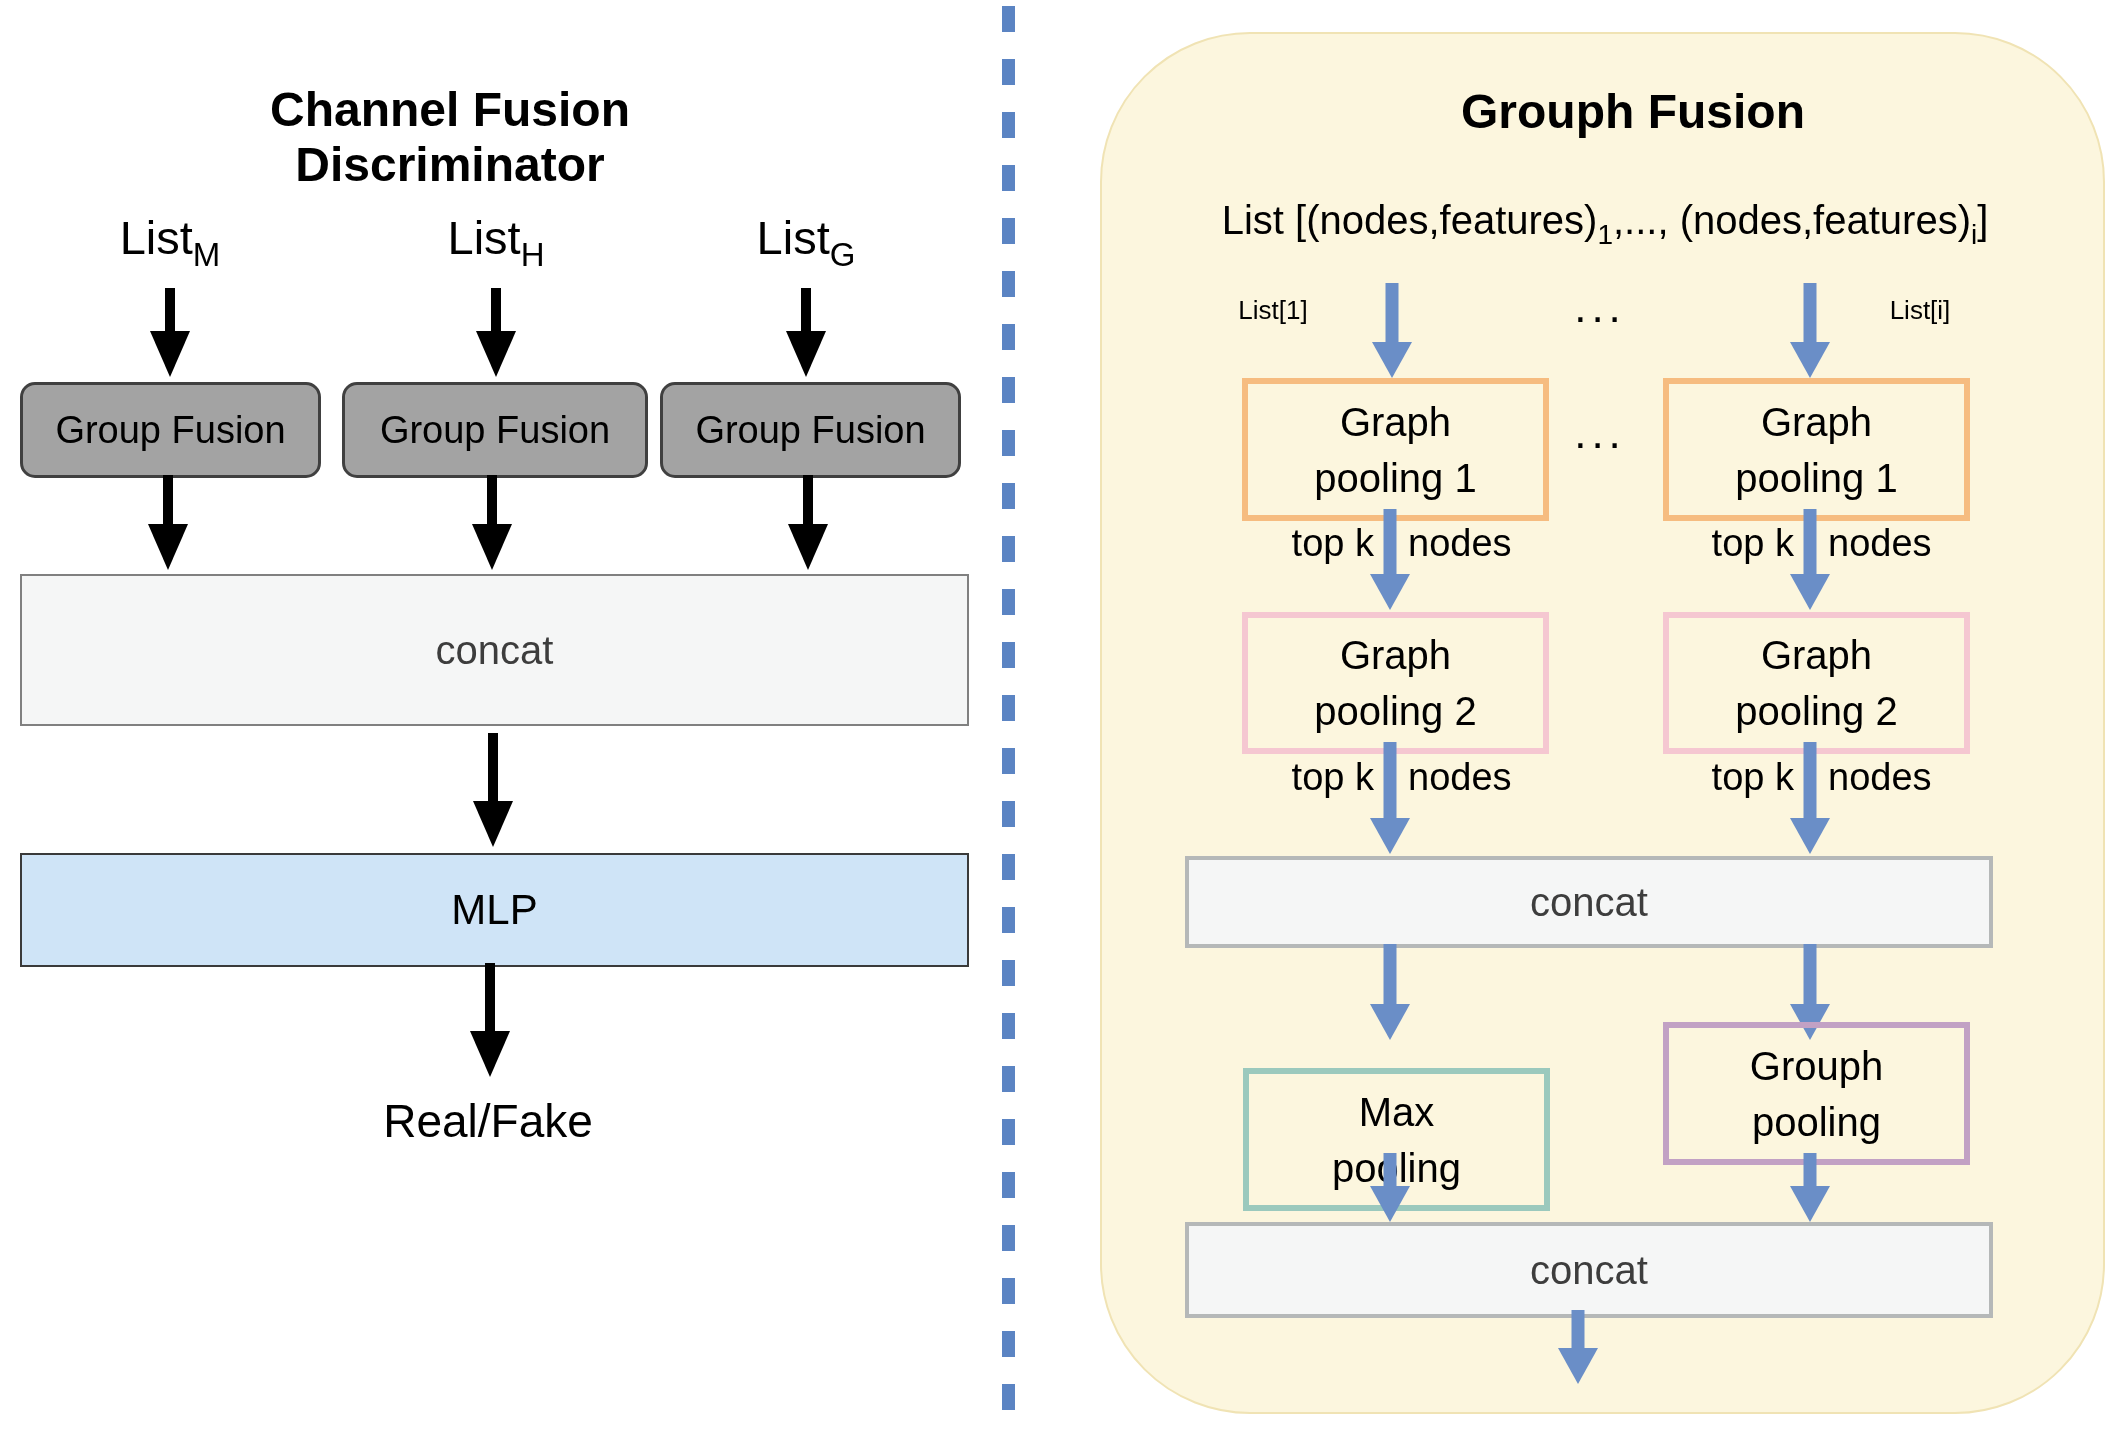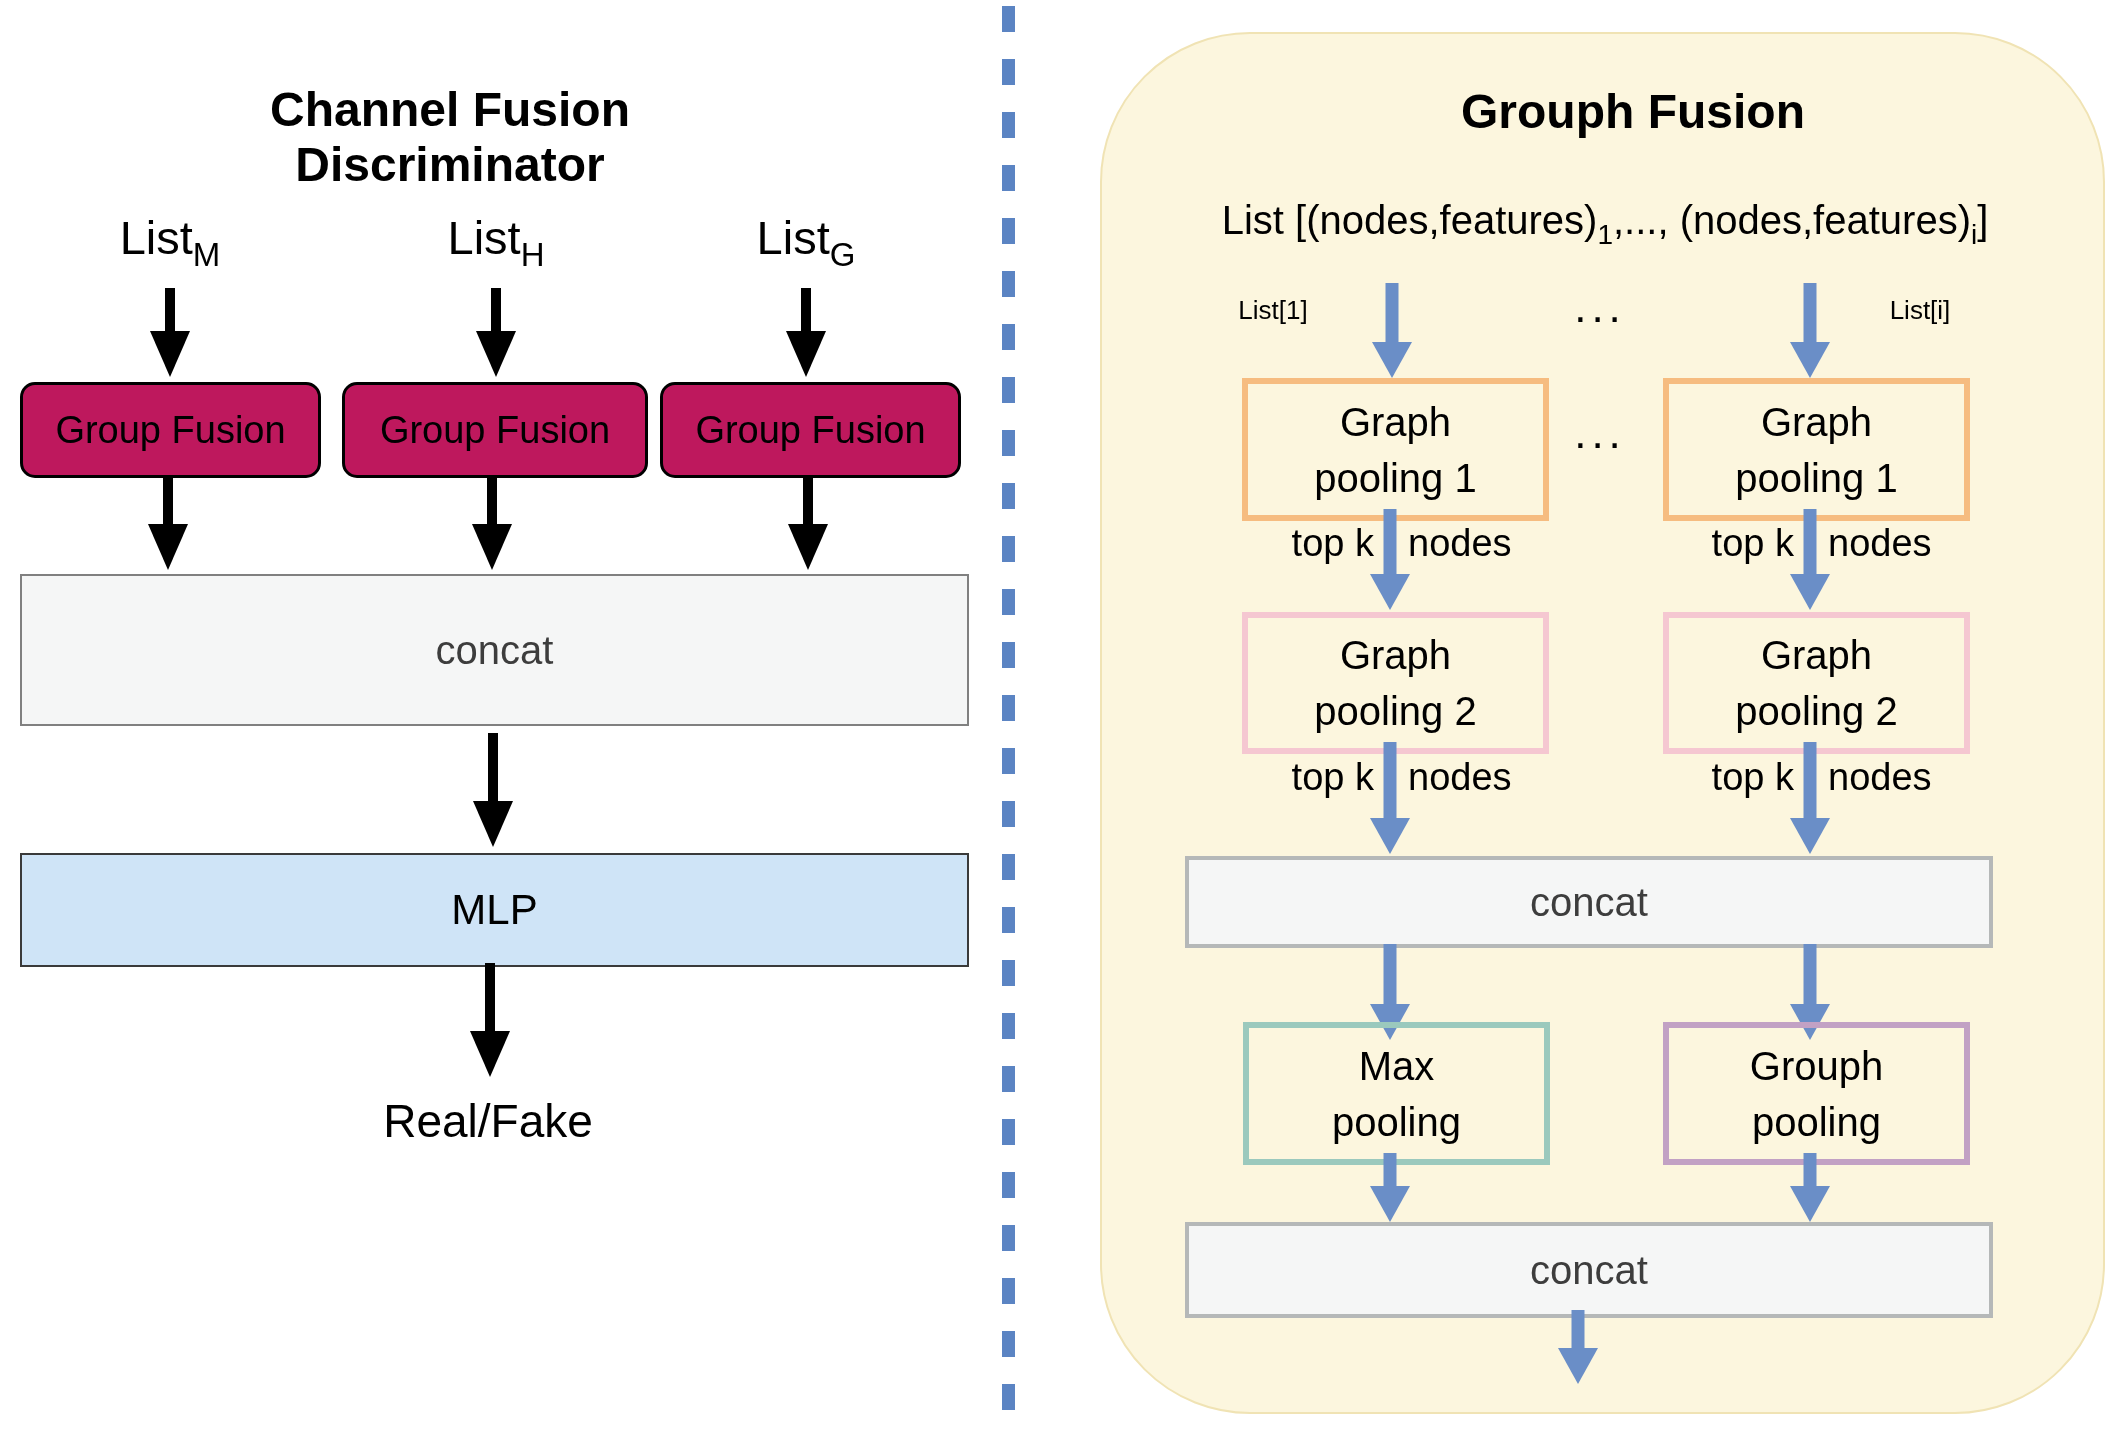--- a/index.html
+++ b/index.html
@@ -19,21 +19,21 @@
   .input-label{font-size:47px;}
   .input-label .sub{font-size:33px;vertical-align:-12px;}
   .out-label{font-size:46px;}
   .branch-label{font-size:26px;white-space:nowrap;}
   .ellipsis{font-size:44px;letter-spacing:5px;white-space:nowrap;}
   .listline{font-size:40px;white-space:nowrap;}
   .listline .sub{font-size:28px;vertical-align:-10px;}
 
   
   .gf-box{
-    background:#be185d;border:3px solid #000000;border-radius:15px;
+    background:#a3a3a3;border:3px solid #404040;border-radius:15px;
     display:flex;align-items:center;justify-content:center;
     font-size:38px;
   }
   .wide-box{
     background:#f5f6f6;border:2px solid #808080;
     display:flex;align-items:center;justify-content:center;
     font-size:40px;color:#3d3d3d;
   }
   .wide-box.thick{border:4px solid #b5b8b8;}
   .mlp-box{
@@ -224,21 +224,21 @@
 
   <div class="arr blue" style="left:1368px;top:944px;width:44px;height:96px;">
       <div class="stem"></div>
       <div class="head"></div>
     </div>
   <div class="arr blue" style="left:1788px;top:944px;width:44px;height:96px;">
       <div class="stem"></div>
       <div class="head"></div>
     </div>
 
-  <div class="abs pool-box teal" style="left:1243px;top:1022px;width:295px;height:131px;">
+  <div class="abs pool-box teal" style="left:1243px;top:1068px;width:295px;height:131px;">
     <span>Max</span>
     <span>pooling</span>
   </div>
   <div class="abs pool-box purple" style="left:1663px;top:1022px;width:295px;height:131px;">
     <span>Grouph</span>
     <span>pooling</span>
   </div>
 
   <div class="arr blue" style="left:1368px;top:1153px;width:44px;height:69px;">
       <div class="stem"></div>

